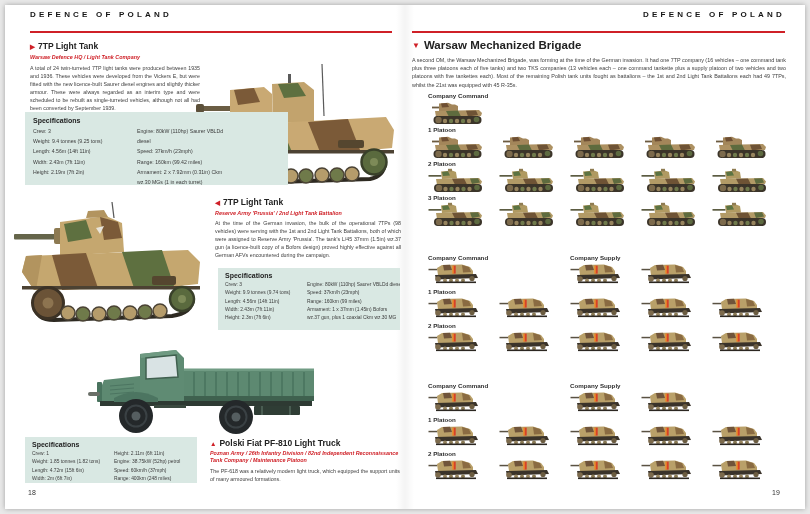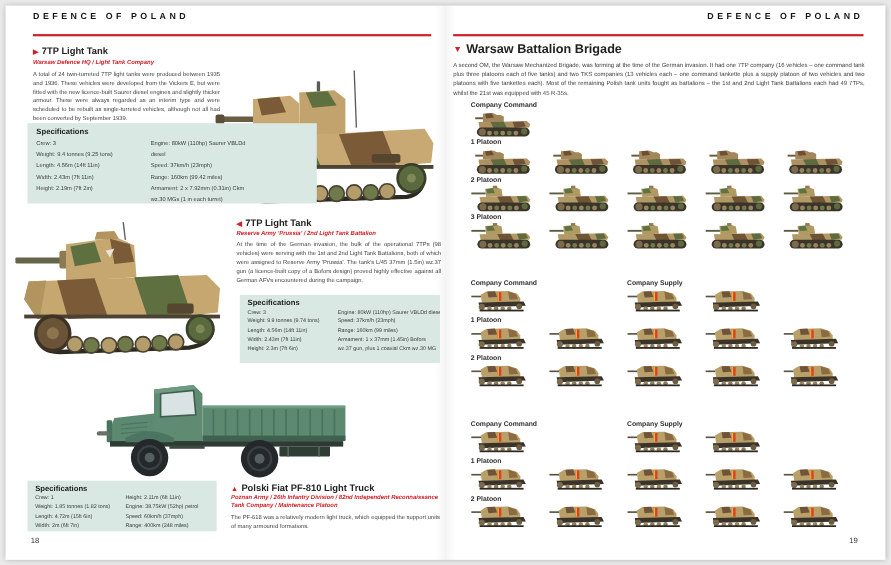--- a/index.html
+++ b/index.html
@@ -225,21 +225,21 @@
   </div>
   <div class="abs sec-subtitle" style="left:210px;top:450px;width:190px;">Poznan Army / 26th Infantry Division / 82nd Independent Reconnaissance Tank Company / Maintenance Platoon</div>
   <div class="abs body-text" style="left:210px;top:467px;width:190px;">The PF-618 was a relatively modern light truck, which equipped the support units of many armoured formations.</div>
 
   <div class="abs page-num" style="left:28px;top:489px;">18</div>
 
   <div class="abs page-header" style="left:412px;top:10px;width:373px;text-align:right;">DEFENCE OF POLAND</div>
   <div class="abs rule" style="left:412px;top:31px;width:373px;"></div>
 
   <div class="abs big-heading" style="left:412px;top:39px;">
-    <span class="pointer">▼</span><span>Warsaw Battalion Brigade</span>
+    <span class="pointer">▼</span><span>Warsaw Mechanized Brigade</span>
   </div>
   <div class="abs intro-text" style="left:412px;top:56px;width:374px;">A second OM, the Warsaw Mechanized Brigade, was forming at the time of the German invasion. It had one 7TP company (16 vehicles – one command tank plus three platoons each of five tanks) and two TKS companies (13 vehicles each – one command tankette plus a supply platoon of two vehicles and two platoons with five tankettes each). Most of the remaining Polish tank units fought as battalions – the 1st and 2nd Light Tank Battalions each had 49 7TPs, whilst the 21st was equipped with 45 R-35s.</div>
 
   <div class="abs" style="left:428px;top:92px;width:362px;">
       <div class="org-section">
         <div class="org-label-row">
           <span class="org-label" style="left: 0px;">Company Command</span>
         </div>
         <div class="org-vehicle-row">
           <span class="org-vehicle" style="left: 0px;">

